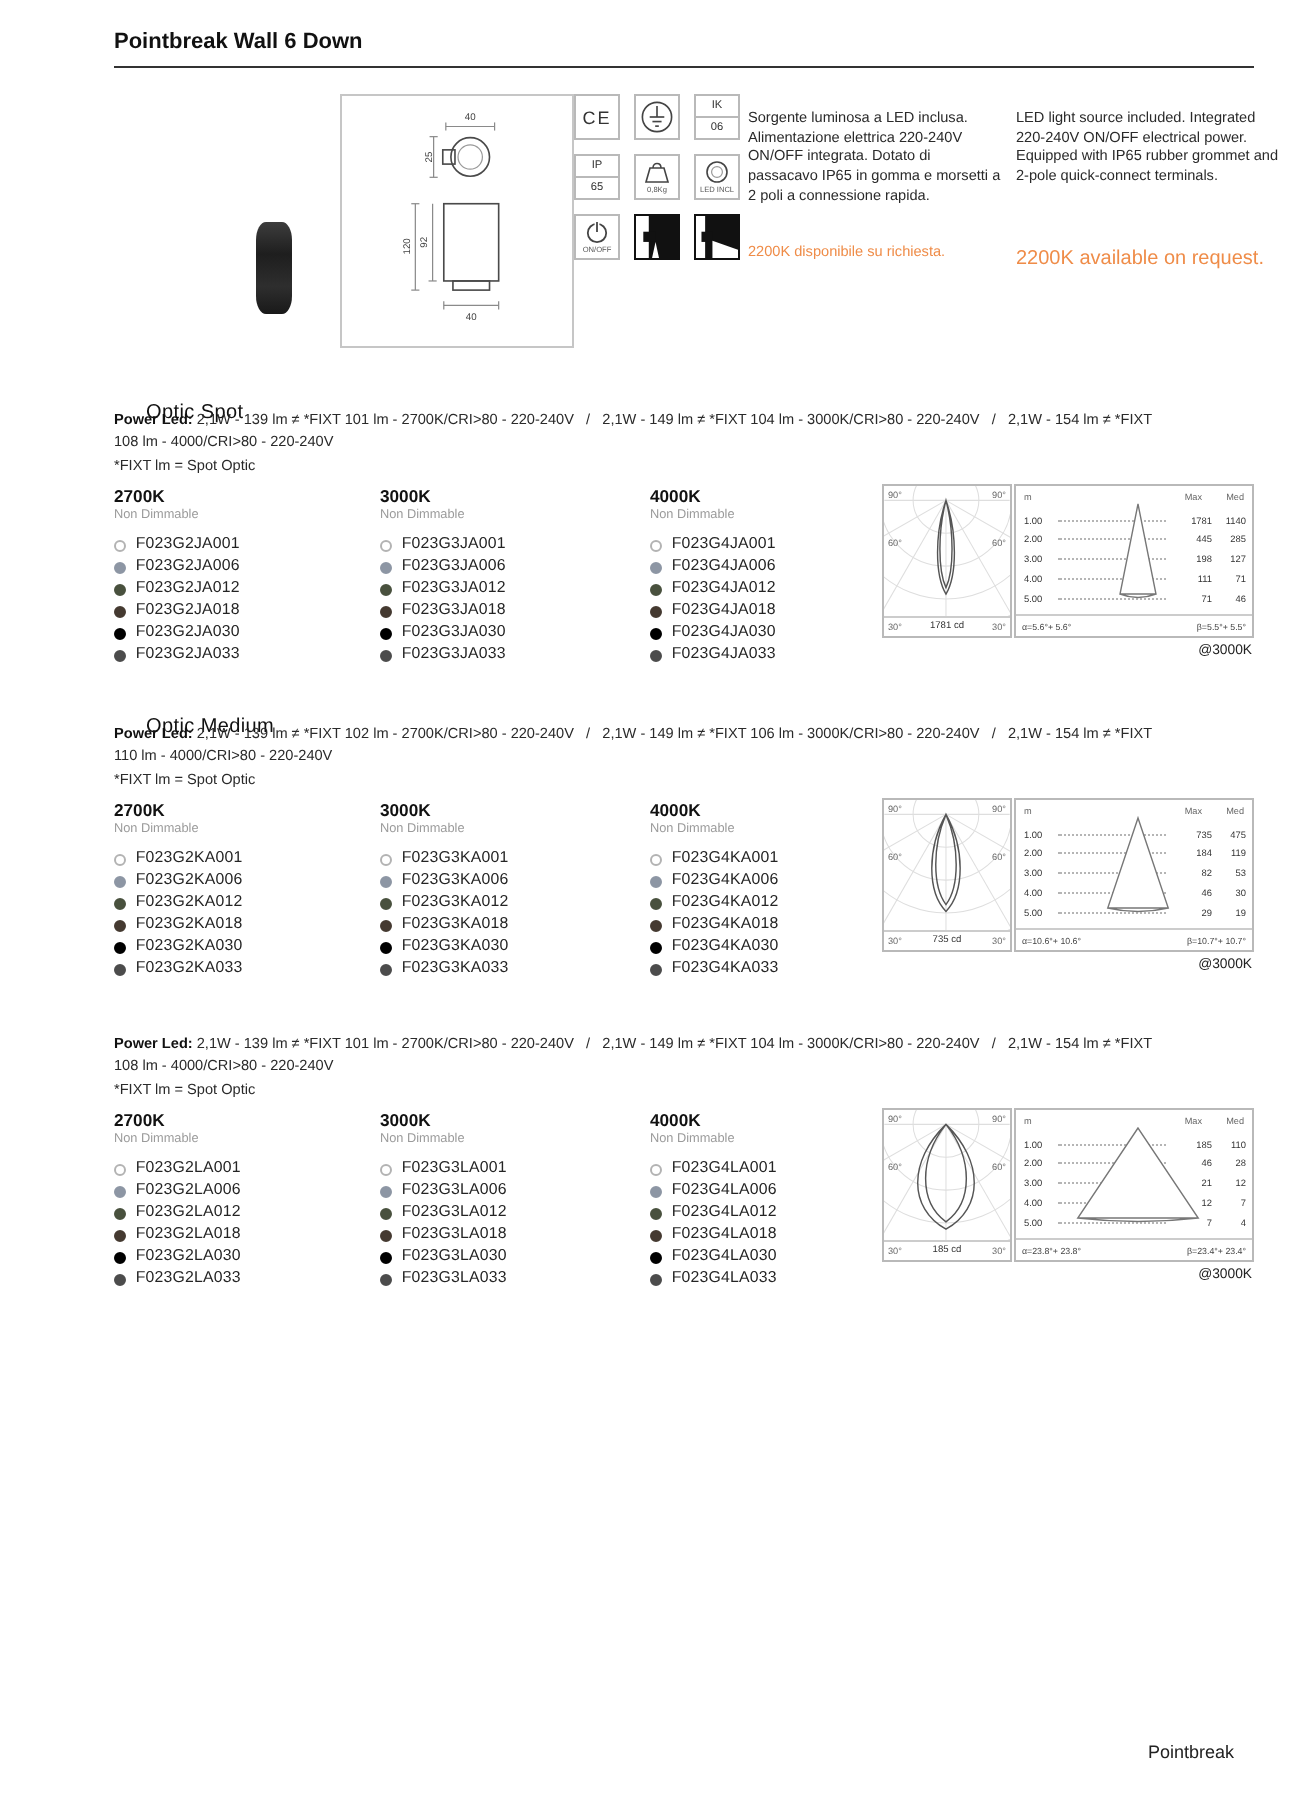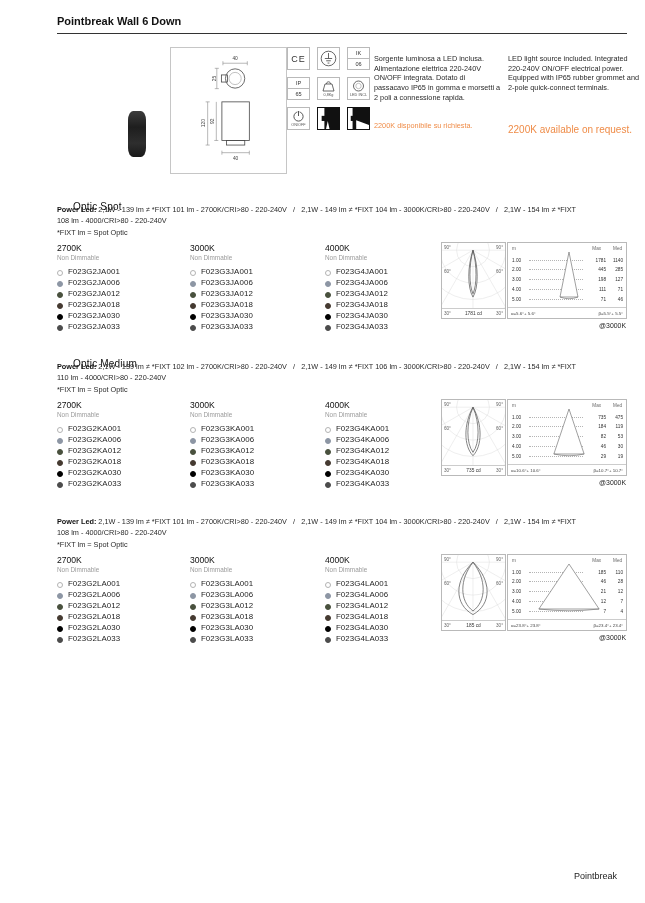--- a/index.html
+++ b/index.html
@@ -48,21 +48,21 @@
         color:#2a2a2a;margin:0;white-space:pre-wrap}
   .spec b{font-weight:700;color:#111}
   .spec-note{position:absolute;left:0;top:42.5px;font-size:7.3px;color:#2a2a2a}
 
   .columns{position:absolute;left:0;top:58px;right:0;height:92px}
   .cols-host{position:absolute;inset:0}
   .col{position:absolute;top:0;width:132px}
   .cols-host .col:nth-of-type(1){left:0}
   .cols-host .col:nth-of-type(2){left:133px}
   .cols-host .col:nth-of-type(3){left:268px}
-  .col-temp{font-size:8.6px;font-weight:400;color:#111}
+  .col-temp{font-size:8.6px;font-weight:700;color:#111}
   .col-dim{font-size:6.4px;color:#9b9b9b;margin:1px 0 4px}
   .code-row{display:flex;align-items:flex-end;height:11px}
   .dot{width:6.4px;height:6.4px;border-radius:50%;margin-right:4.5px;flex:0 0 auto;
        border:1px solid transparent;box-sizing:border-box}
   .code{font-size:7.9px;color:#242424;letter-spacing:0.1px}
 
   
   .photometry{position:absolute;top:-1px;right:0;width:186px;height:90px}
   .polar{position:absolute;left:0;top:0;width:63px;height:75px;border:1px solid #b9b9b9;background:#fff}
   .polar svg{position:absolute;inset:0;width:100%;height:100%}

